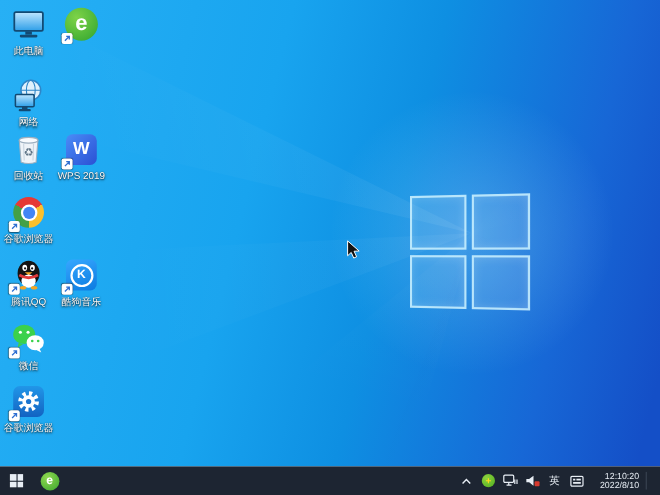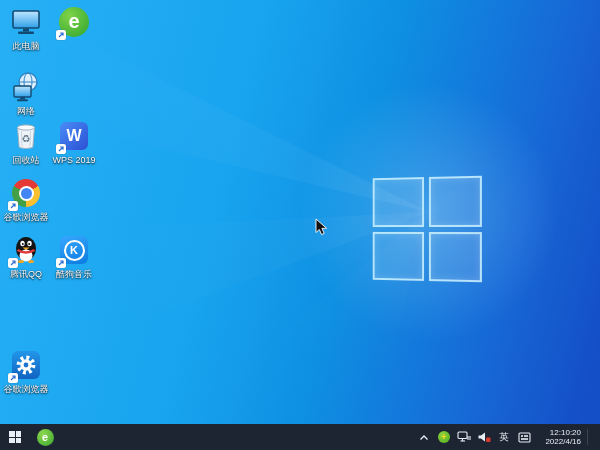--- a/index.html
+++ b/index.html
@@ -211,20 +211,40 @@
           </div>
         <div class="badge">
           <svg width="8" height="8" viewBox="0 0 8 8">
               <path d="M2 6 L6 2 M3.2 2 H6 V4.8" stroke="#2f6fd1" stroke-width="1.2" fill="none"></path>
             </svg>
         </div>
       </div>
       <div class="lbl">酷狗音乐</div>
     </div>
 
+    <div class="tile" style="left:0;top:291px">
+      <div class="ic">
+        <svg width="34" height="34" viewBox="0 0 34 34">
+          <ellipse cx="13" cy="13" rx="10" ry="8.8" fill="#3bd14c"></ellipse>
+          <path d="M8 20.5 L7 25 L12 22" fill="#3bd14c"></path>
+          <circle cx="9.5" cy="11" r="1.4" fill="#fff"></circle>
+          <circle cx="16.5" cy="11" r="1.4" fill="#fff"></circle>
+          <ellipse cx="23" cy="20.5" rx="7.8" ry="6.8" fill="#fff"></ellipse>
+          <path d="M27 26 L28.5 29.5 L23.5 27" fill="#fff"></path>
+          <circle cx="20.3" cy="19" r="1.2" fill="#3bd14c"></circle>
+          <circle cx="25.7" cy="19" r="1.2" fill="#3bd14c"></circle>
+        </svg>
+        <div class="badge">
+          <svg width="8" height="8" viewBox="0 0 8 8">
+              <path d="M2 6 L6 2 M3.2 2 H6 V4.8" stroke="#2f6fd1" stroke-width="1.2" fill="none"></path>
+            </svg>
+        </div>
+      </div>
+      <div class="lbl">微信</div>
+    </div>
 
     <div class="tile" style="left:0;top:348px">
       <div class="ic">
         <div class="sq i-act">
           <svg width="22" height="22" viewBox="0 0 24 24">
             <circle cx="12" cy="12" r="8" fill="none" stroke="#fff" stroke-width="4.5" stroke-dasharray="3.1 3.2"></circle>
             <circle cx="12" cy="12" r="6.2" fill="#fff"></circle>
             <circle cx="12" cy="12" r="2.6" fill="#1a74d0"></circle>
           </svg>
         </div>
@@ -288,20 +308,20 @@
       <div class="tico">
         <svg width="13" height="11" viewBox="0 0 13 11">
           <rect x="1" y="1" width="11" height="9" rx="1" fill="none" stroke="#e8eef5" stroke-width="1.1"></rect>
           <rect x="3" y="3.2" width="2" height="1.6" fill="#e8eef5"></rect>
           <rect x="6" y="3.2" width="4" height="1.6" fill="#e8eef5"></rect>
           <rect x="3" y="6.2" width="7" height="1.6" fill="#e8eef5"></rect>
         </svg>
       </div>
       <div class="clock">
         <div>12:10:20</div>
-        <div>2022/4/16</div>
+        <div>2022/8/10</div>
       </div>
       <div class="tdivider"></div>
       <div class="showdesk"></div>
     </div>
   </div>
 
 </div>
 
 </body></html>

